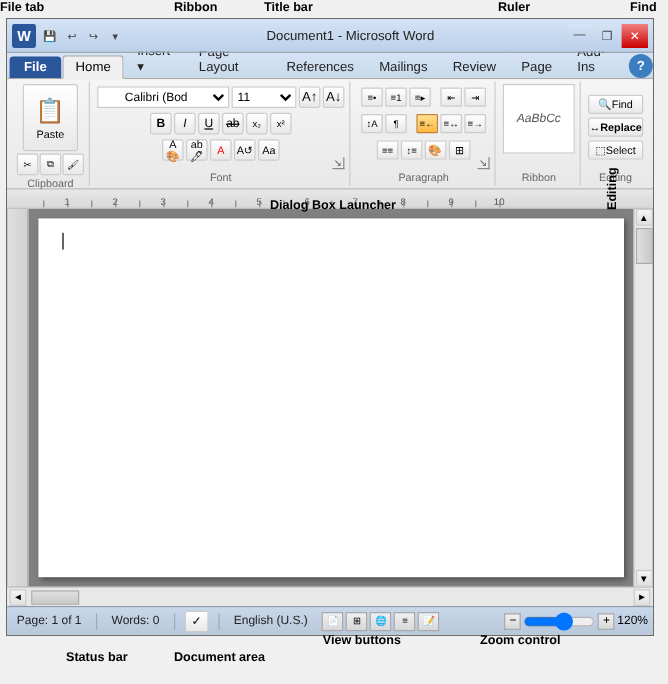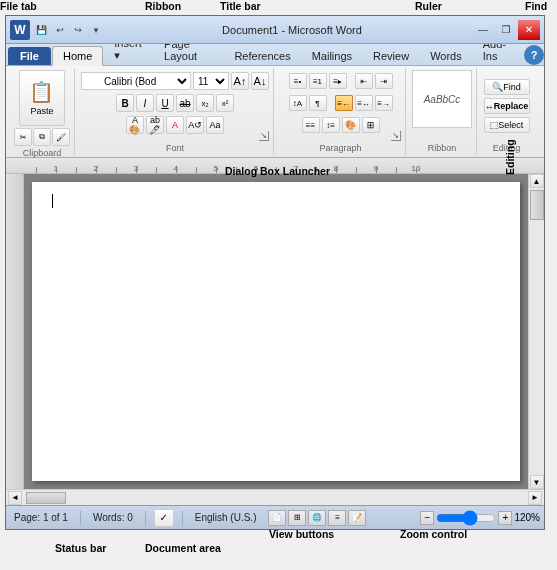--- a/index.html
+++ b/index.html
@@ -183,21 +183,21 @@
     }
     .font-select {
       width: 110px;
       height: 18px;
       font-size: 10px;
       border: 1px solid #ccc;
       background: white;
       padding: 0 18px;
     }
     .size-select {
-      width: 36px;
+      width: 54px;
       height: 18px;
       font-size: 10px;
       border: 1px solid #ccc;
       background: white;
     }
     .font-btn {
       width: 18px;
       height: 18px;
       background: linear-gradient(to bottom, #fff, #e8e8e8);
       border: 1px solid #ccc;
@@ -535,21 +535,21 @@
   </div>
 
   <div class="ribbon-tabs">
     <div class="ribbon-tab file-tab">File</div>
     <div class="ribbon-tab active">Home</div>
     <div class="ribbon-tab">Insert ▾</div>
     <div class="ribbon-tab">Page Layout</div>
     <div class="ribbon-tab">References</div>
     <div class="ribbon-tab">Mailings</div>
     <div class="ribbon-tab">Review</div>
-    <div class="ribbon-tab">Words</div>
+    <div class="ribbon-tab">Page</div>
     <div class="ribbon-tab">Add-Ins</div>
     <div class="ribbon-top-right">
       <button class="help-btn">?</button>
     </div>
   </div>
 
   <div class="ribbon">
 
     <div class="ribbon-group clipboard-group">
       <div style="display:flex;flex-direction:column;align-items:center;flex:1;gap:2px;">

